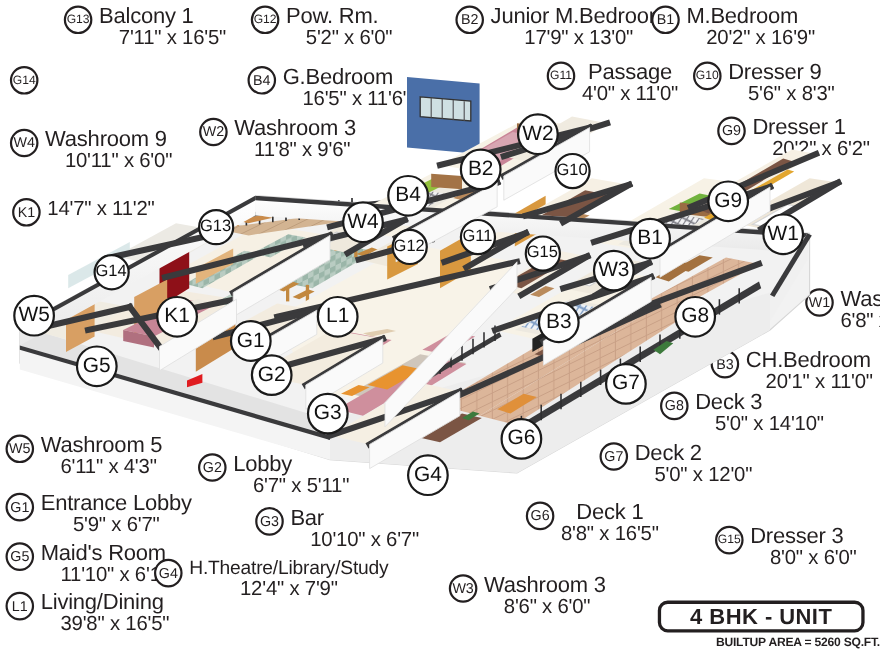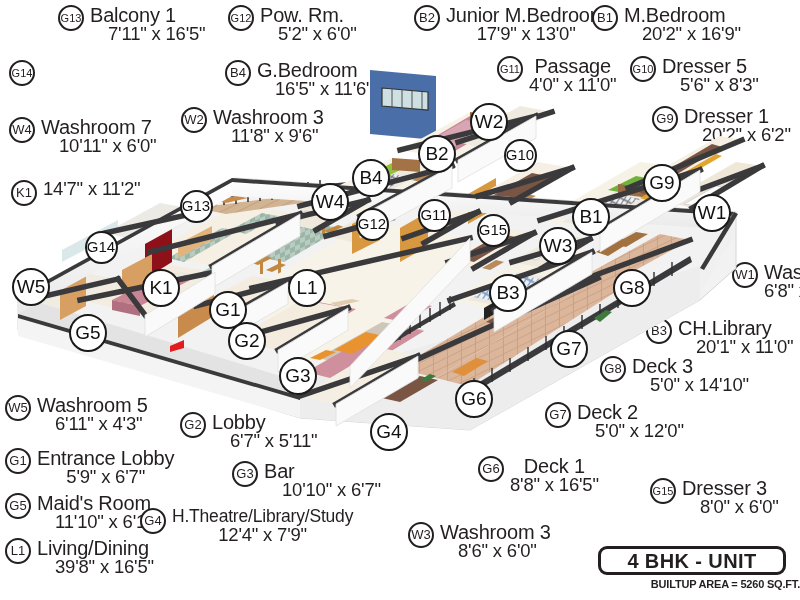--- a/index.html
+++ b/index.html
@@ -499,28 +499,28 @@
       <div class="callout center" style="left: 497px; top: 56px;">
         <span class="tag small">G11</span>
         <span class="txt">
           <span class="rname">Passage</span>
           <span class="rdim">4'0" x 11'0"</span>
         </span>
       </div>
       <div class="callout indent" style="left: 630px; top: 56px;">
         <span class="tag small">G10</span>
         <span class="txt">
-          <span class="rname">Dresser 5</span>
+          <span class="rname">Dresser 9</span>
           <span class="rdim">5'6" x 8'3"</span>
         </span>
       </div>
       <div class="callout indent" style="left: 9px; top: 117px;">
         <span class="tag">W4</span>
         <span class="txt">
-          <span class="rname">Washroom 7</span>
+          <span class="rname">Washroom 9</span>
           <span class="rdim">10'11" x 6'0"</span>
         </span>
       </div>
       <div class="callout indent" style="left: 181px; top: 107px;">
         <span class="tag">W2</span>
         <span class="txt">
           <span class="rname">Washroom 3</span>
           <span class="rdim">11'8" x 9'6"</span>
         </span>
       </div>
@@ -540,21 +540,21 @@
       <div class="callout" style="left: 732px; top: 262px;">
         <span class="tag">W1</span>
         <span class="txt">
           <span class="rname">Washroom 1</span>
           <span class="rdim">6'8" x 11'9"</span>
         </span>
       </div>
       <div class="callout indent" style="left: 646px; top: 318px;">
         <span class="tag">B3</span>
         <span class="txt">
-          <span class="rname">CH.Library</span>
+          <span class="rname">CH.Bedroom</span>
           <span class="rdim">20'1" x 11'0"</span>
         </span>
       </div>
       <div class="callout indent" style="left: 600px; top: 356px;">
         <span class="tag">G8</span>
         <span class="txt">
           <span class="rname">Deck 3</span>
           <span class="rdim">5'0" x 14'10"</span>
         </span>
       </div>

